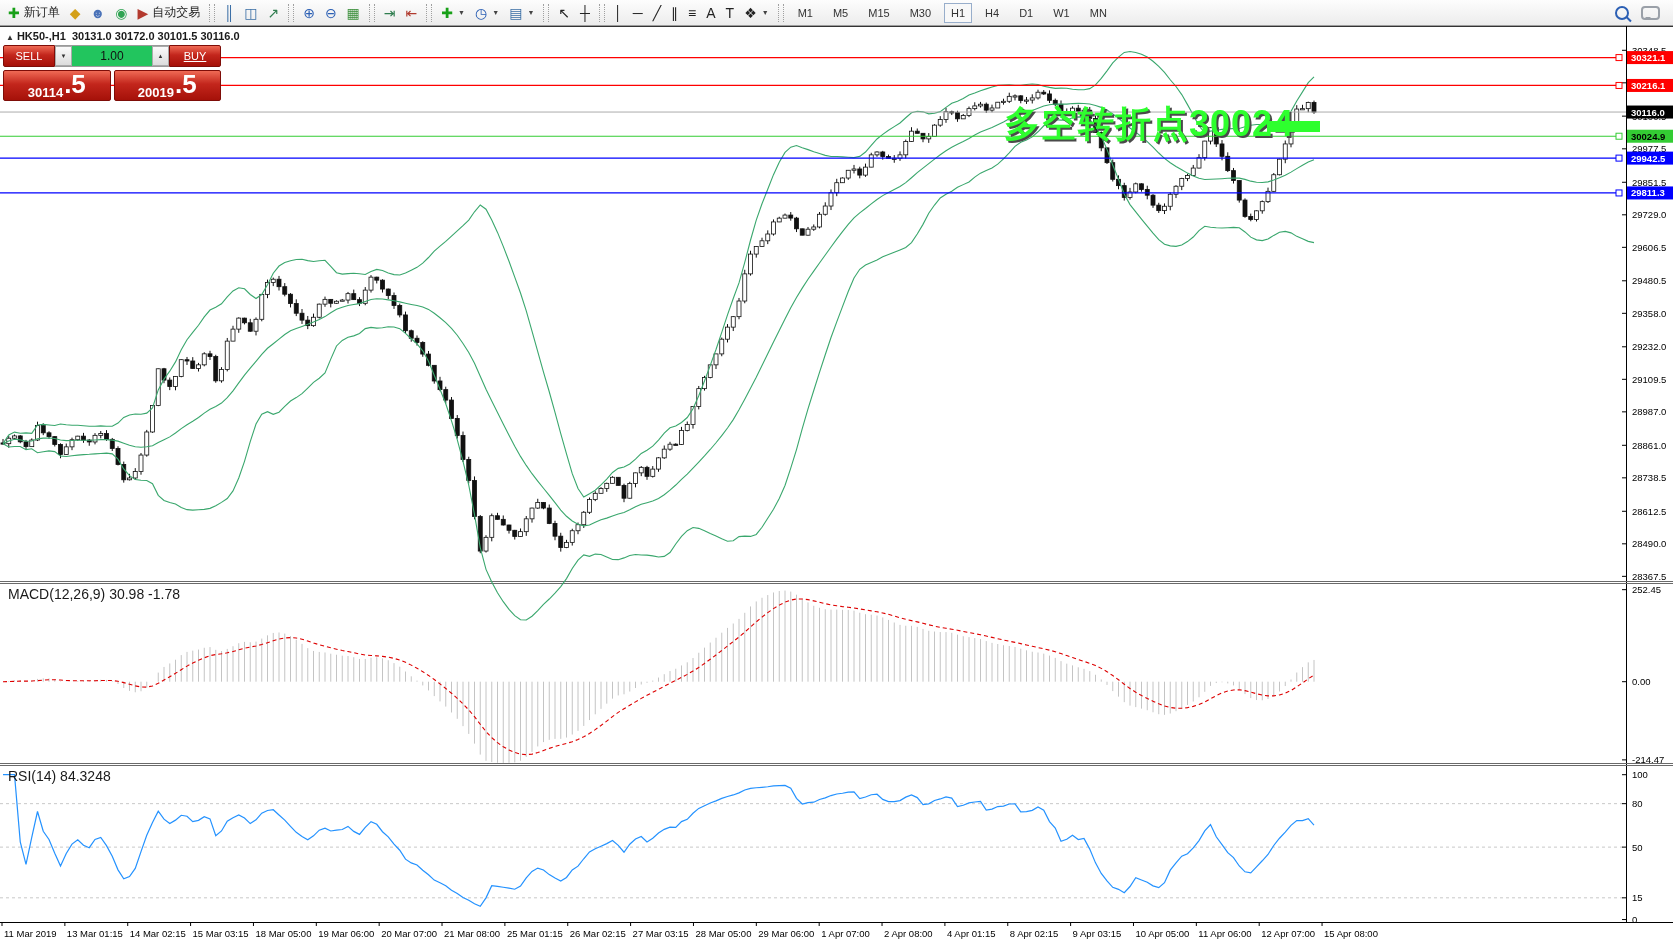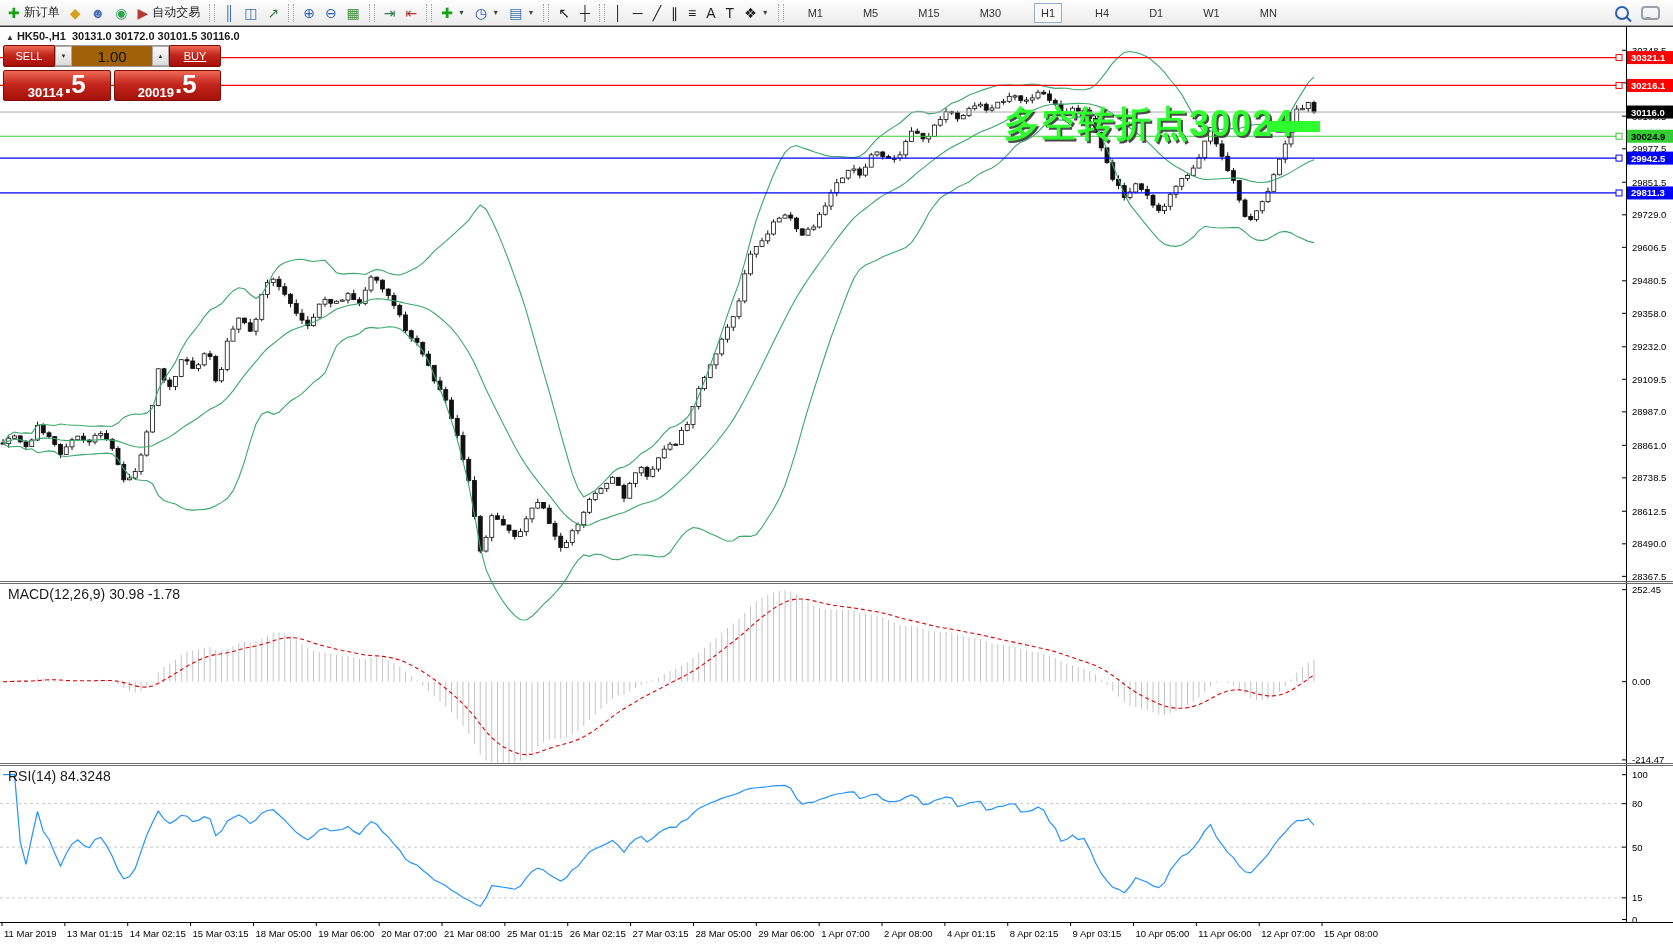--- a/index.html
+++ b/index.html
@@ -8,21 +8,21 @@
   
   .toolbar{position:absolute;left:0;top:0;width:1673px;height:26px;box-sizing:border-box;
            background:linear-gradient(#fdfdfd,#ececec);border-bottom:1px solid #9d9d9d;
            display:flex;align-items:center;padding:0 3px;}
   .grip{width:4px;height:18px;margin:0 4px;border-left:1px dotted #a0a0a0;border-right:1px dotted #a0a0a0;}
   .tb-btn{height:22px;display:flex;align-items:center;gap:4px;padding:0 4px;border:1px solid transparent;
           border-radius:2px;font-size:12px;color:#222;cursor:default;white-space:nowrap;}
   .tb-ico{font-size:14px;line-height:1;}
   .dd{font-size:7px;color:#444;margin-left:1px;}
   .tf-btn{height:18px;display:flex;align-items:center;padding:0 6px;font-size:11px;color:#333;
-          border:1px solid transparent;margin:0 13px;}
+          border:1px solid transparent;margin:0 3px;}
   .tf-btn.active{background:#f8f8f8;border:1px solid #98aecb;}
   .tb-right{margin-left:auto;display:flex;align-items:center;gap:12px;padding-right:10px;}
   .search-ico{width:10px;height:10px;border:2px solid #2b5fb4;border-radius:50%;position:relative;}
   .search-ico::after{content:'';position:absolute;width:7px;height:2px;background:#2b5fb4;
                      transform:rotate(45deg);right:-5px;bottom:-2px;}
   .chat-ico{width:15px;height:10px;border:2px solid #9aa0a8;border-radius:4px;position:relative;}
   .chat-ico::after{content:'';position:absolute;left:2px;bottom:-5px;width:0;height:0;
                    border:3px solid transparent;border-top-color:#9aa0a8;}
   
   .chart{position:absolute;left:0;top:26px;width:1673px;height:918px;background:#fff;}
@@ -33,21 +33,21 @@
   
   .ocp{position:absolute;left:3px;top:19px;width:218px;z-index:6;}
   .ocp-row1{display:flex;height:22px;}
   .redbtn{background:linear-gradient(#ef6a55,#c3261c 45%,#a51109);border:1px solid #7e0d08;
           color:#fff;display:flex;align-items:center;justify-content:center;font-size:11px;}
   .sell-btn{width:50px;border-radius:2px 0 0 2px;}
   .buy-btn{width:50px;border-radius:0 2px 2px 0;text-decoration:underline;}
   .vol-group{flex:1;display:flex;border-top:1px solid #9a9a9a;border-bottom:1px solid #9a9a9a;background:#fff;}
   .spin{width:15px;background:linear-gradient(#fbfbfb,#dcdcdc);border:1px solid #aaa;
         display:flex;align-items:center;justify-content:center;font-size:6px;color:#333;}
-  .vol-val{flex:1;display:flex;align-items:center;justify-content:center;font-size:15px;color:#111;background:#a16207;}
+  .vol-val{flex:1;display:flex;align-items:center;justify-content:center;font-size:12px;color:#111;background:#22c55e;}
   .ocp-row2{display:flex;gap:3px;margin-top:3px;height:31px;}
   .price-box{flex:1;border-radius:2px;display:flex;align-items:baseline;justify-content:center;gap:1px;}
   .pb-small{font-size:13px;font-weight:bold;align-self:flex-end;margin-bottom:0;}
   .pb-big{font-size:26px;font-weight:bold;line-height:1;}
   
   .anno{position:absolute;left:1004px;top:74px;z-index:4;font-size:36px;font-weight:bold;
         letter-spacing:1px;text-shadow:2px 2px 0 #4a4a4a;white-space:nowrap;}
   .anno-bar{position:absolute;left:1267px;top:95px;width:53px;height:11px;z-index:4;}
 </style>
 </head>

